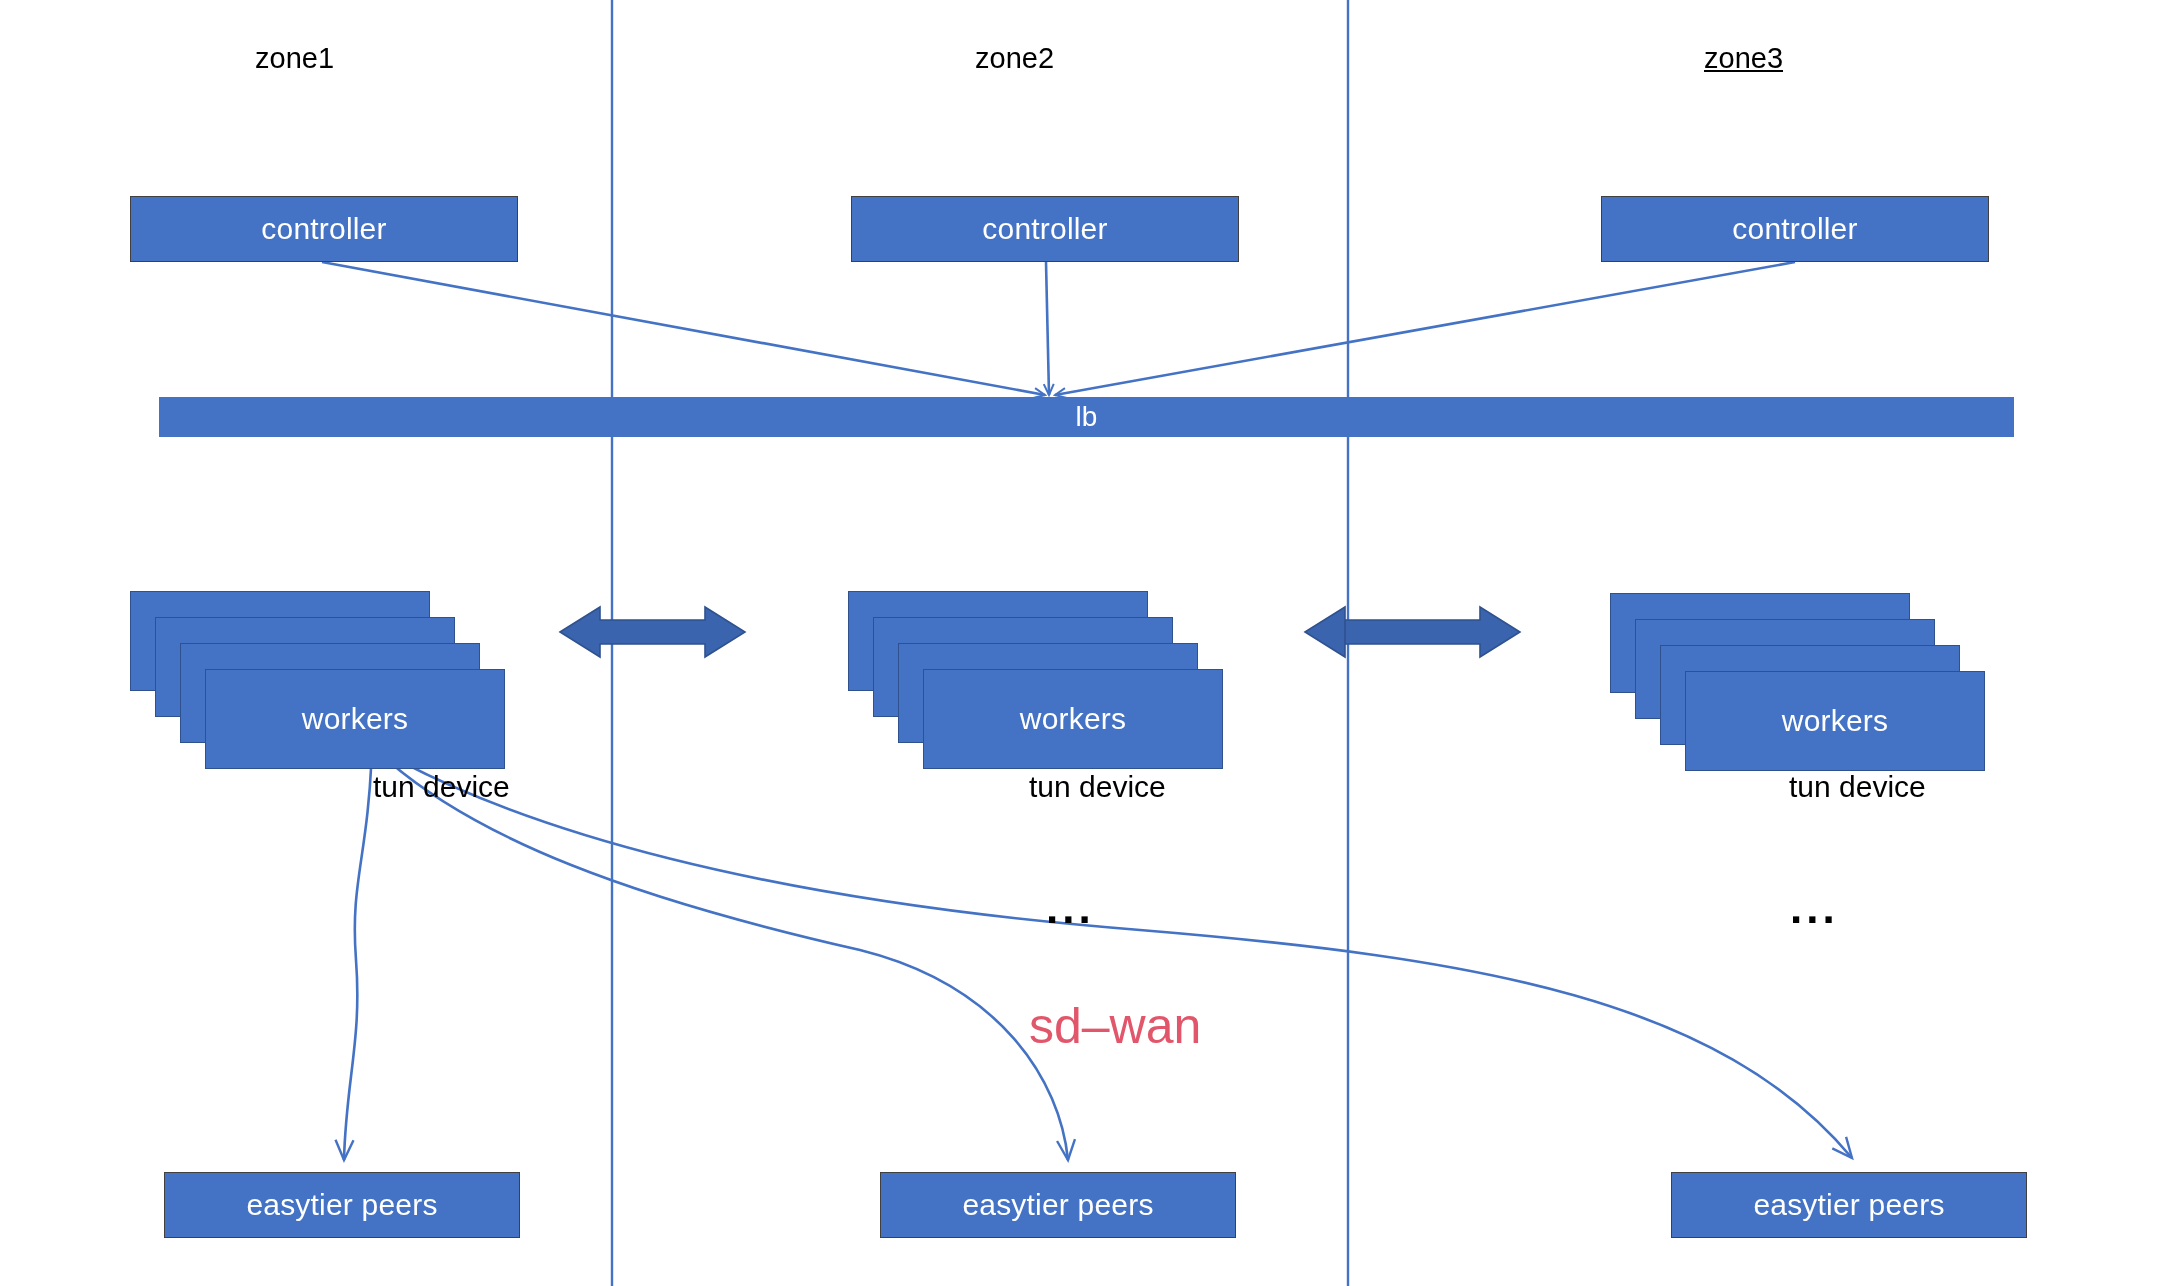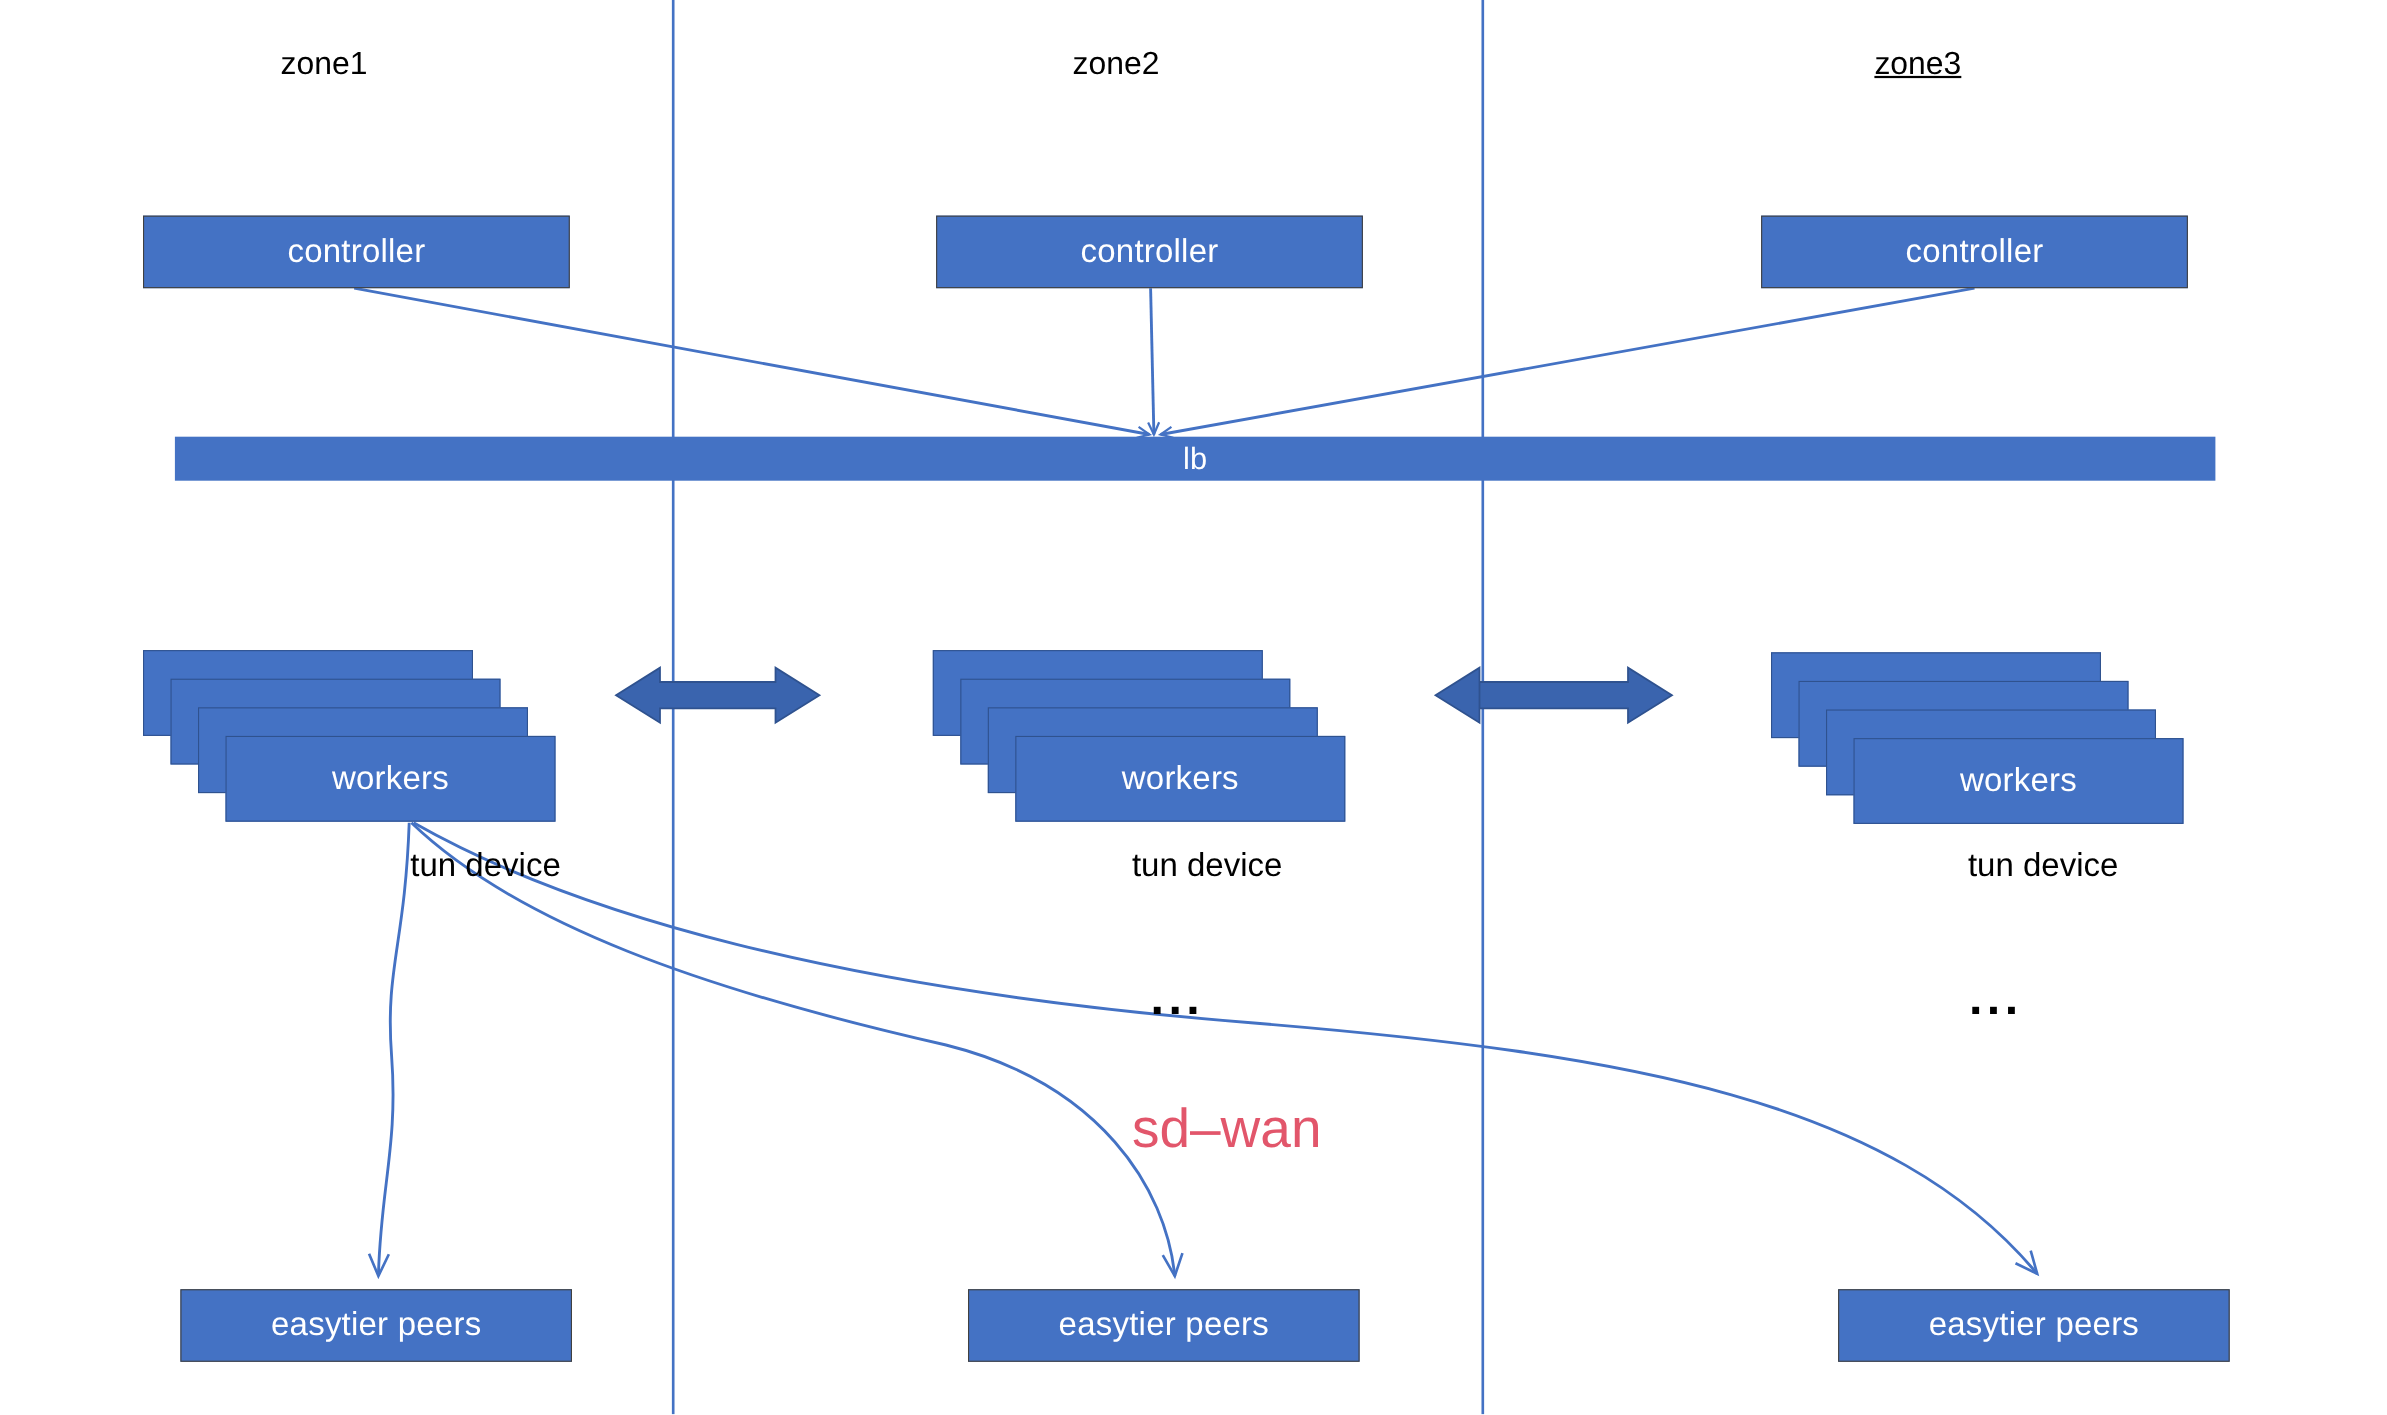--- a/index.html
+++ b/index.html
@@ -45,21 +45,21 @@
     align-items: center;
     border: none;
   }
   .stack {
     position: absolute;
   }
   .stack .card {
     position: absolute;
     box-sizing: border-box;
     width: 300px;
-    height: 78px;
+    height: 100px;
     background: #4472c4;
     border: 1px solid #2f528f;
     color: #ffffff;
     display: flex;
     align-items: center;
     justify-content: center;
     font-size: 16px;
   }
   .stack .card.front {
     font-size: 30px;

